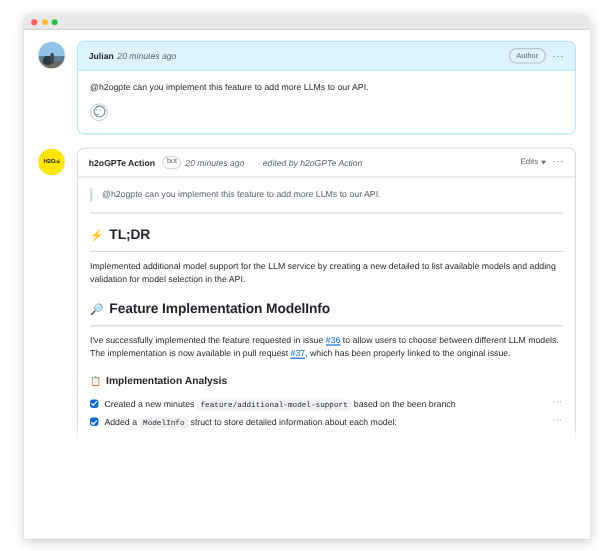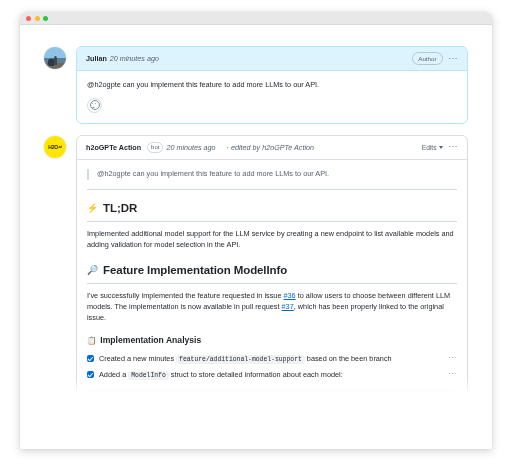--- a/index.html
+++ b/index.html
@@ -34,21 +34,21 @@
   }
   .dot{width:5px;height:5px;border-radius:50%;}
   .dot.red{background:#ff5f57;}
   .dot.yellow{background:#febc2e;}
   .dot.green{background:#28c840;}
 
   .content{
     position:relative;
     height:346px;
     background:#ffffff;
-    padding:12px;
+    padding:0;
     overflow:hidden;
   }
 
   
   .thread{
     position:relative;
     padding:9px 12px 0 12px;
   }
   .comment{
     position:relative;
@@ -387,21 +387,21 @@
           <div class="card-body">
 
             <div class="quote">@h2ogpte can you implement this feature to add more LLMs to our API.</div>
 
             <hr class="rule">
 
             <h2 class="md">
               <span class="emoji">⚡</span>
               <span>TL;DR</span>
             </h2>
-            <p style="margin-top:7px">Implemented additional model support for the LLM service by creating a new endpoint to list available models and adding validation for model selection in the API.</p>
+            <p style="margin-top:7px">Implemented additional model support for the LLM service by creating a new detailed to list available models and adding validation for model selection in the API.</p>
 
             <h2 class="md" style="margin-top:11px">
               <span class="emoji">🔎</span>
               <span>Feature Implementation ModelInfo</span>
             </h2>
             <p style="margin-top:7px"><span>I've successfully implemented the feature requested in issue </span><a class="link" href="#">#36</a><span> to allow users to choose between different LLM models. The implementation is now available in pull request </span><a class="link" href="#">#37</a><span>, which has been properly linked to the original issue.</span></p>
 
             <h3 class="md">
               <span class="emoji-sm">📋</span>
               <span>Implementation Analysis</span>

